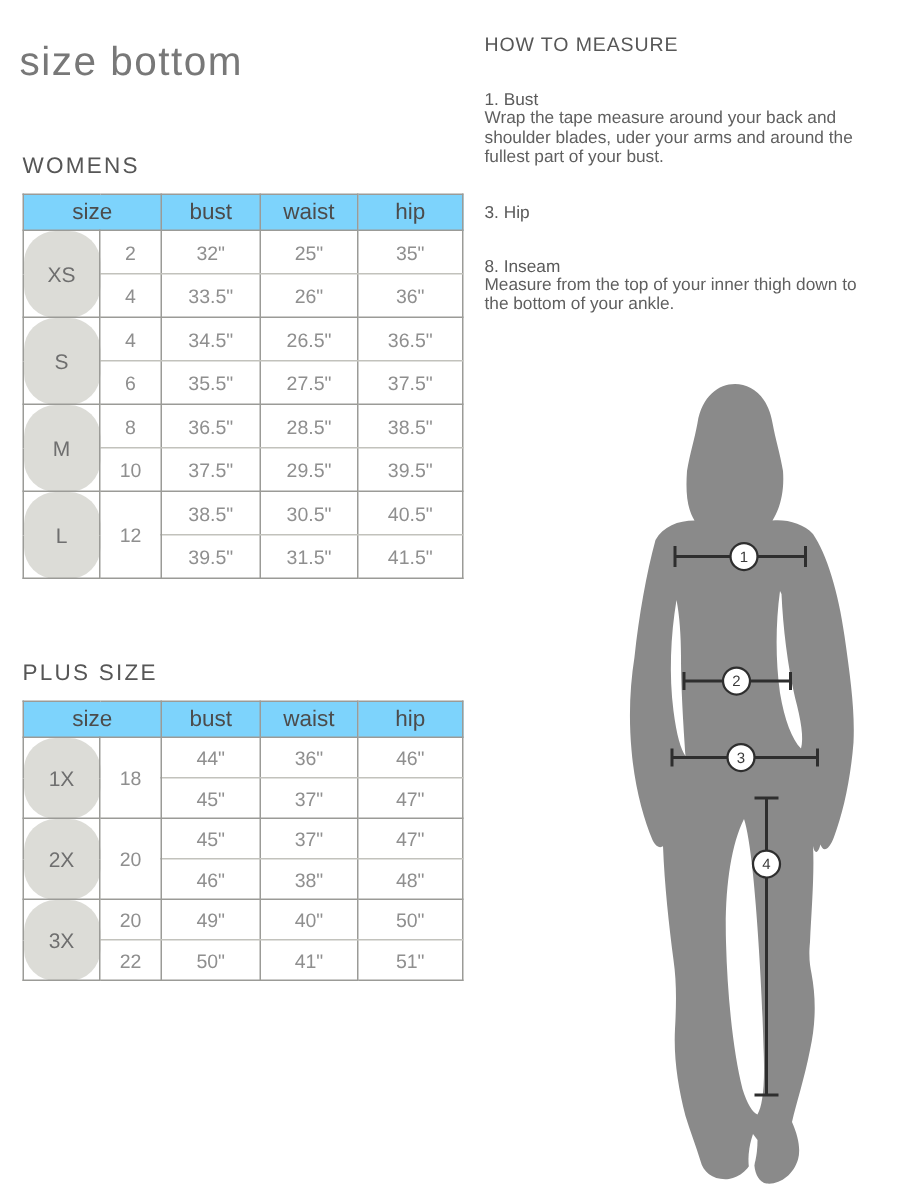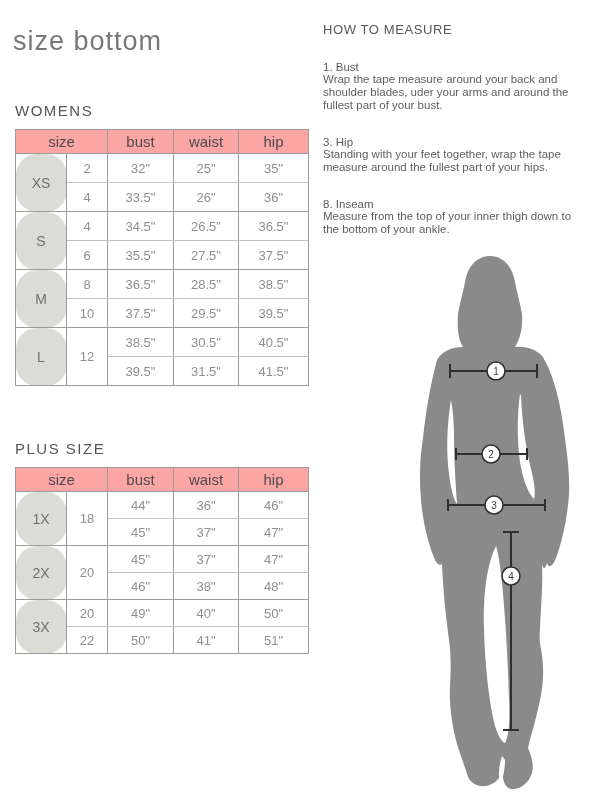--- a/index.html
+++ b/index.html
@@ -18,21 +18,21 @@
   }
   #womens-heading { left:15px; top:102px; }
   #plus-heading   { left:15px; top:440px; }
 
   .size-table { position:absolute; left:15px; border-collapse:collapse; table-layout:fixed; }
   #womens-table { top:129px; }
   #plus-table   { top:467px; }
   .size-table th, .size-table td {
     border:1px solid #9b9b97; text-align:center; vertical-align:middle; padding:0;
   }
-  .size-table th { height:24px; font-size:15px; font-weight:400; color:#4c4c4c; background:#fca5a5; }
+  .size-table th { height:24px; font-size:15px; font-weight:400; color:#4c4c4c; background:#7dd3fc; }
   #womens-table td { height:29px; }
   #plus-table td   { height:27px; }
   td.szl { background:#dcdcd7; color:#6f6f6f; font-size:14px;border-radius:21px; }
   td.val { font-size:13px; color:#8f8f8f; }
   tr.g1 td:not([rowspan]) { border-bottom-color:#c2c2bc; }
 
   .howto {
     position:absolute; left:323px; top:22px; width:252px;
   }
   .howto h2 {
@@ -182,21 +182,20 @@
 </table>
 
 <div class="howto">
   <h2>HOW TO MEASURE</h2>
   <div>
     <div class="step-label">1. Bust</div>
     <div class="step-text">Wrap the tape measure around your back and shoulder blades, uder your arms and around the fullest part of your bust.</div>
   </div>
   <div>
     <div class="step-label">3. Hip</div>
-    <div class="step-text">Standing with your feet together, wrap the tape measure around the fullest part of your hips.</div>
   </div>
   <div>
     <div class="step-label">8. Inseam</div>
     <div class="step-text">Measure from the top of your inner thigh down to the bottom of your ankle.</div>
   </div>
 </div>
 
 <div class="figure-wrap">
   <svg width="200" height="540" viewBox="0 0 200 540" xmlns="http://www.w3.org/2000/svg">
 

